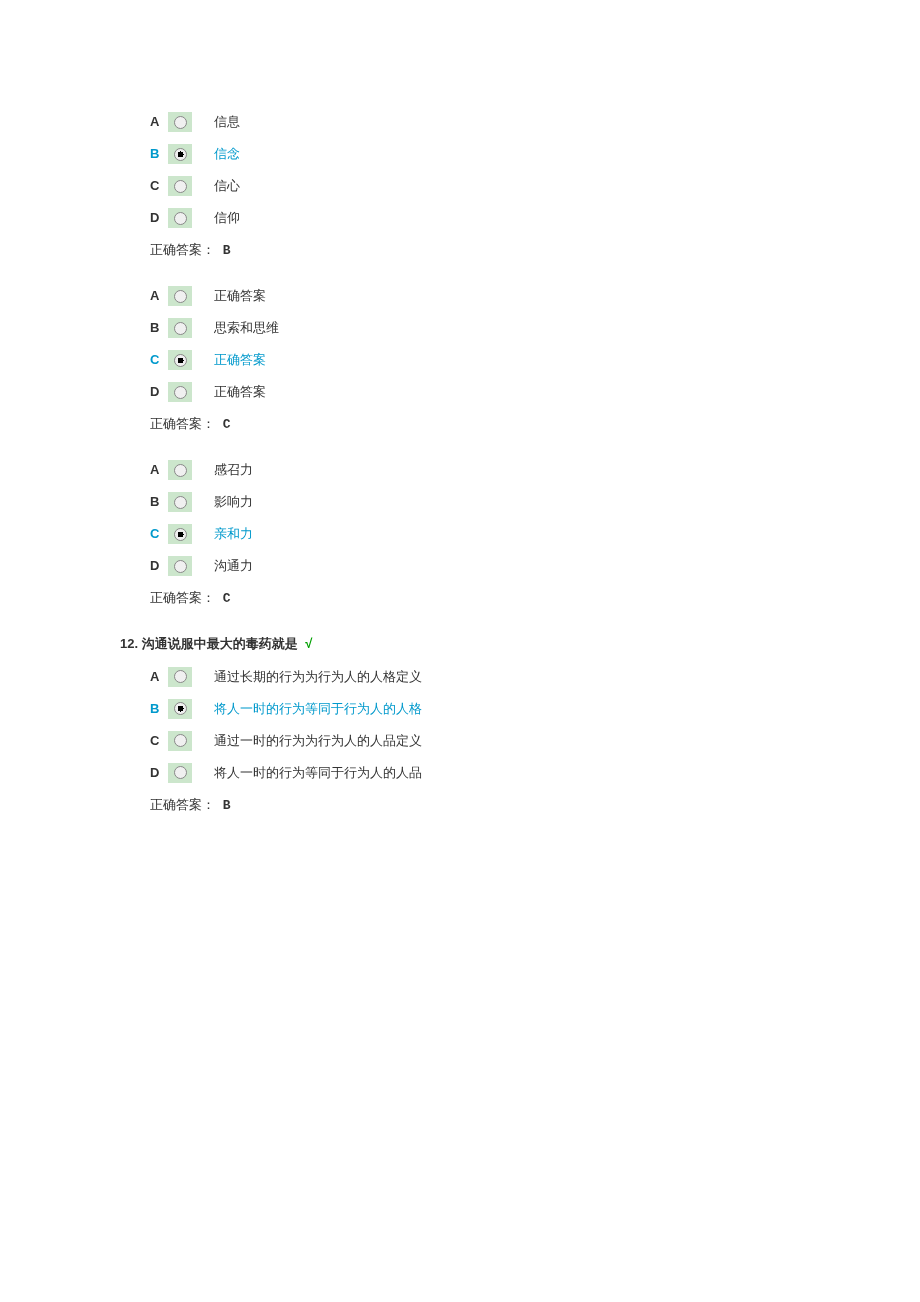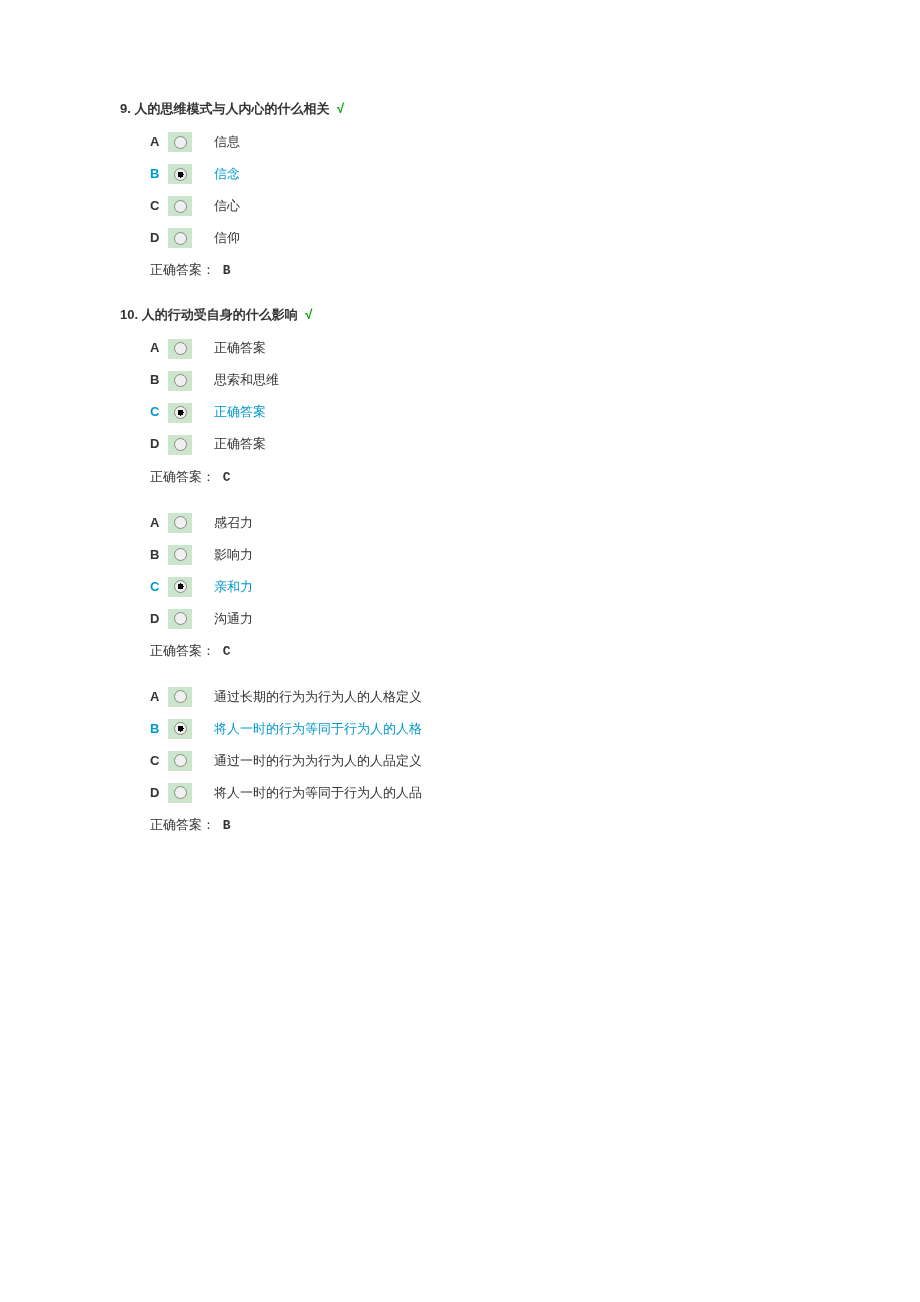--- a/index.html
+++ b/index.html
@@ -80,21 +80,20 @@
   }
   .answer-val {
     font-weight: bold;
   }
 </style>
 </head>
 <body>
 
 <div id="quiz">
     <div class="question">
-      <div class="qtitle"><span class="qnum">9.</span><span> 人的思维模式与人内心的什么相关</span><span class="check"> √</span></div>
       <div class="option">
         <span class="opt-letter">A</span>
         <span class="radio">
           <span class="radio-dot"></span>
         </span>
         <span class="opt-text">信息</span>
       </div>
       <div class="option">
         <span class="opt-letter correct">B</span>
         <span class="radio">
@@ -112,21 +111,20 @@
       <div class="option">
         <span class="opt-letter">D</span>
         <span class="radio">
           <span class="radio-dot"></span>
         </span>
         <span class="opt-text">信仰</span>
       </div>
       <div class="answer"><span class="answer-label">正确答案：</span><span class="answer-val"> B</span></div>
     </div>
     <div class="question">
-      <div class="qtitle"><span class="qnum">10.</span><span> 人的行动受自身的什么影响</span><span class="check"> √</span></div>
       <div class="option">
         <span class="opt-letter">A</span>
         <span class="radio">
           <span class="radio-dot"></span>
         </span>
         <span class="opt-text">正确答案</span>
       </div>
       <div class="option">
         <span class="opt-letter">B</span>
         <span class="radio">
@@ -175,20 +173,21 @@
       <div class="option">
         <span class="opt-letter">D</span>
         <span class="radio">
           <span class="radio-dot"></span>
         </span>
         <span class="opt-text">沟通力</span>
       </div>
       <div class="answer"><span class="answer-label">正确答案：</span><span class="answer-val"> C</span></div>
     </div>
     <div class="question">
+      <div class="qtitle"><span class="qnum">12.</span><span> 沟通说服中最大的毒药就是</span><span class="check"> √</span></div>
       <div class="option">
         <span class="opt-letter">A</span>
         <span class="radio">
           <span class="radio-dot"></span>
         </span>
         <span class="opt-text">通过长期的行为为行为人的人格定义</span>
       </div>
       <div class="option">
         <span class="opt-letter correct">B</span>
         <span class="radio">

